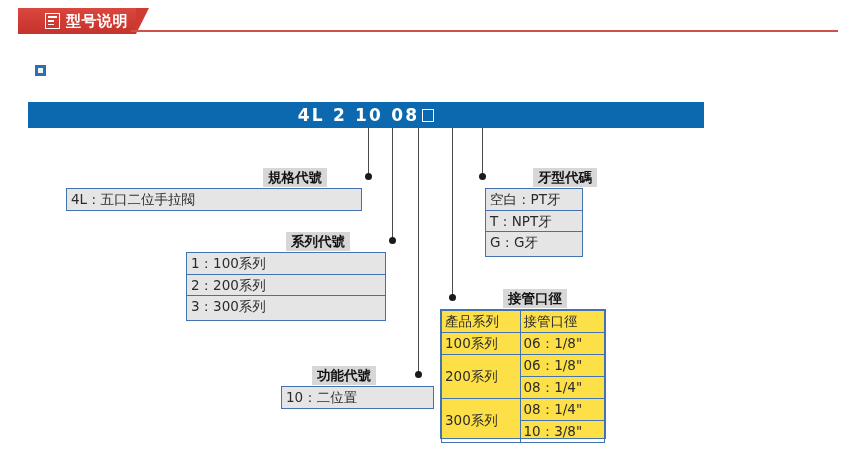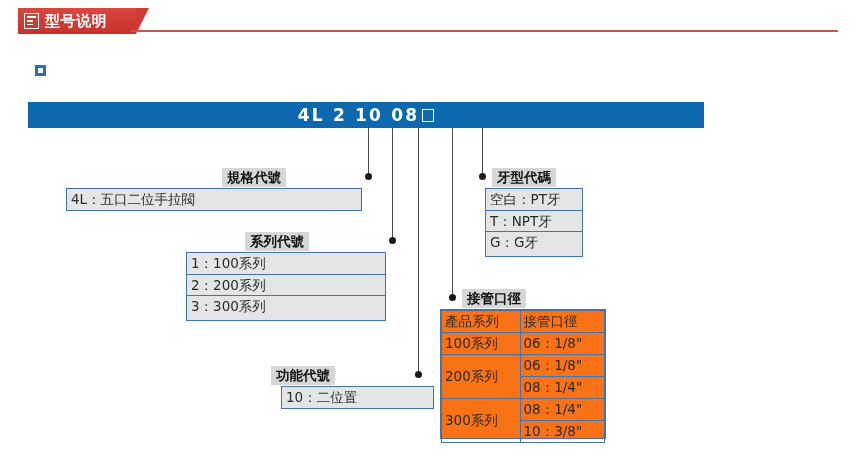--- a/index.html
+++ b/index.html
@@ -12,21 +12,21 @@
     -webkit-font-smoothing:antialiased;
   }
   .page{position:absolute;left:0;top:0;width:856px;height:457px;}
 
   
   .hdr{position:absolute;left:18px;top:8px;height:26px;}
   .hdr-tab{
     position:relative;height:26px;width:118px;
     background:linear-gradient(180deg,#d9473f 0%,#cf3b33 55%,#c5332c 100%);
     display:flex;align-items:center;
-    padding-left:6px;box-sizing:border-box;
+    padding-left:27px;box-sizing:border-box;
   }
   .hdr-tab:after{
     content:"";position:absolute;right:-13px;top:0;
     width:0;height:0;
     border-top:26px solid #cf3b33;
     border-right:13px solid transparent;
   }
   .hdr-doc-icon{
     width:15px;height:16px;border:1.6px solid #ffffff;
     box-sizing:border-box;position:relative;flex:0 0 auto;margin-right:6px;
@@ -75,36 +75,36 @@
   
   .vline{position:absolute;width:1.4px;background:#4a4a4a;}
   .dot{
     position:absolute;width:7px;height:7px;border-radius:50%;background:#1a1a1a;
   }
 
   
   .lbl{
     position:absolute;background:#d7d7d7;color:#121212;
     font-size:13.5px;font-weight:700;white-space:nowrap;
-    padding:1px 5px 2px 5px;line-height:16px;
+    padding:1px 5px 2px 5px;line-height:16px;margin-left:41px;
   }
 
   
   .box{
     position:absolute;border:1.4px solid #4272b0;box-sizing:border-box;background:#e5e5e5;
   }
   .box .row{
     font-size:13.5px;color:#2b2b2b;line-height:21px;height:21px;
     padding:0 4px;white-space:nowrap;box-sizing:border-box;
   }
   .box .row + .row{border-top:1.4px solid #4272b0;}
 
   
   .ptable{
-    position:absolute;border:1.4px solid #4272b0;box-sizing:border-box;background:#f97316;
+    position:absolute;border:1.4px solid #4272b0;box-sizing:border-box;background:#fde047;
     border-collapse:collapse;
   }
   .ptable table{border-collapse:collapse;width:100%;height:100%;}
   .ptable td{
     font-size:13.5px;color:#2b2b2b;padding:0 3px;white-space:nowrap;
     border:1px solid #4272b0;height:21px;line-height:21px;
   }
   .ptable td.series{text-align:left;}
   .ptable td.hdrc{}
 </style>

